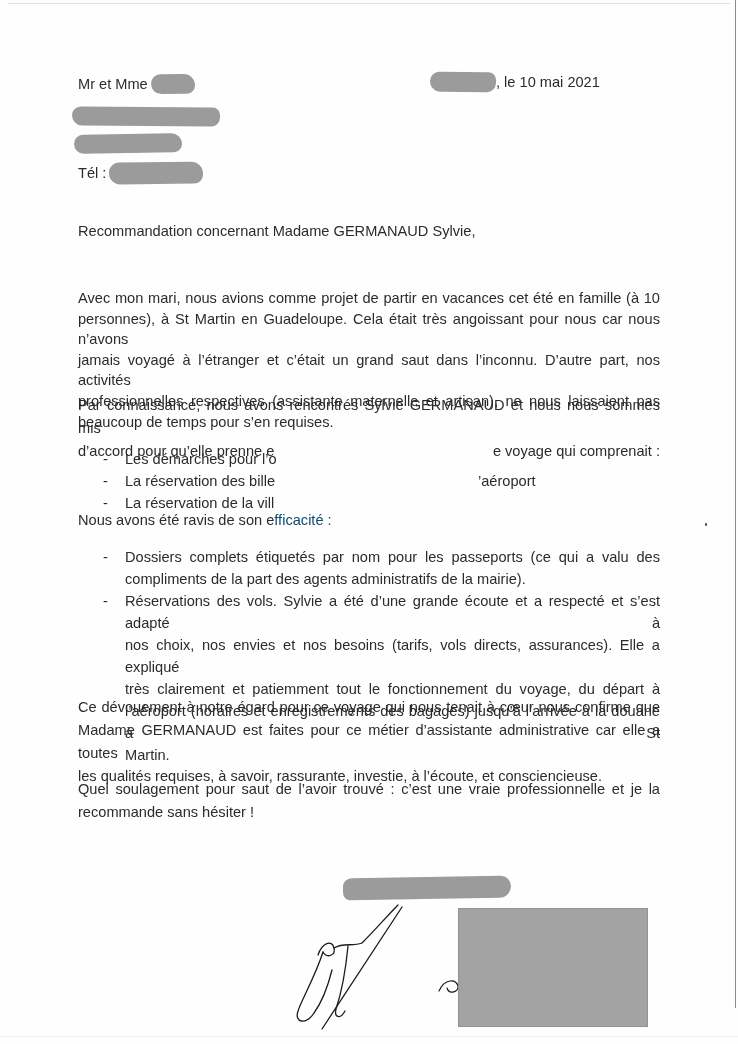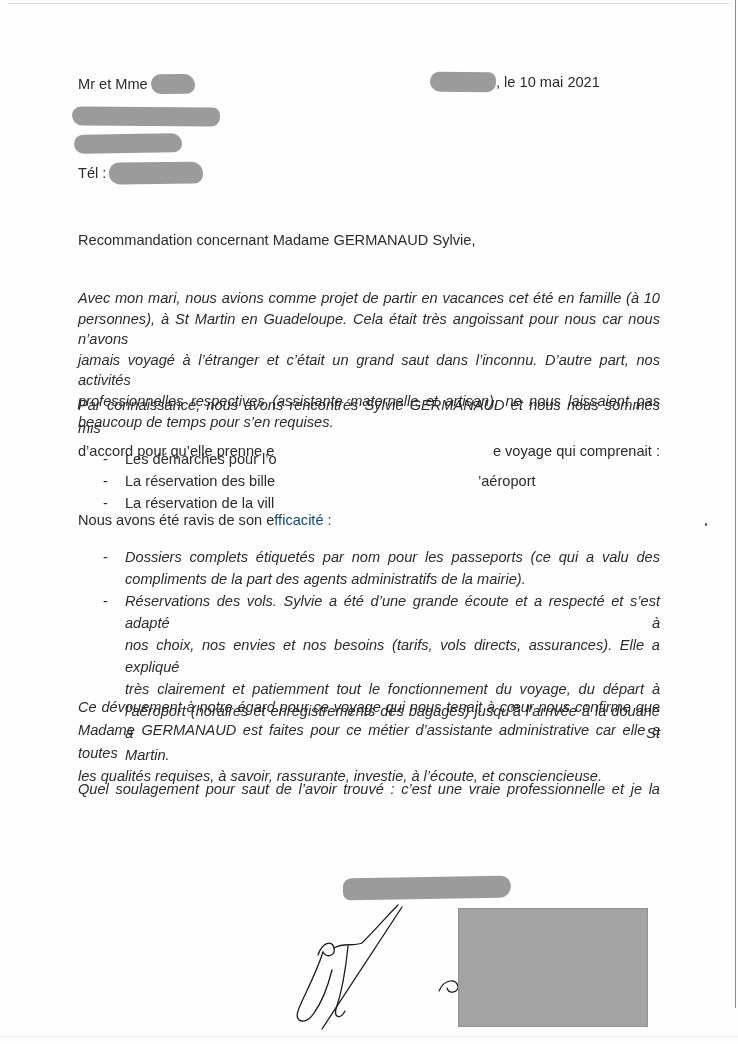--- a/index.html
+++ b/index.html
@@ -14,21 +14,21 @@
 
   
   .blob{position:absolute;background:#9b9b9b;}
   .blob.r1{border-radius:10px 12px 9px 11px;transform:rotate(-0.6deg);}
   .blob.r2{border-radius:12px 10px 12px 14px;transform:rotate(0.5deg);}
   .blob.r3{border-radius:11px 13px 10px 12px;transform:rotate(-0.9deg);}
 
   .stamp{position:absolute;left:458px;top:908px;width:190px;height:119px;background:#a3a3a3;border:1px solid #929292;box-sizing:border-box;}
   .hline{position:absolute;font-size:14.6px;display:flex;align-items:center;}
   .body-block{position:absolute;left:78px;width:582px;font-size:14.6px;}
-  .tline{line-height:21.5px;min-height:21.5px;font-style:italic;}
+  .tline{line-height:21.5px;min-height:21.5px;}
   .tline.just{text-align:justify;text-align-last:justify;}
   .lh21 .tline{line-height:20.6px;min-height:20.6px;}
   .lh22 .tline{line-height:22px;min-height:22px;}
   .lh23 .tline{line-height:23px;min-height:23px;}
 
   .gapline{position:relative;height:23px;line-height:23px;}
   .gapline .frag-end{position:absolute;right:0;top:0;}
 
   .bullet-row{display:flex;line-height:22px;margin:0;}
   .bullet-row .marker{width:22px;padding-left:25px;flex:none;}
@@ -61,21 +61,21 @@
   <div class="hline" style="left:78px;top:162px;">
     <span>Tél :</span>
     <span class="blob r1" style="position:static;display:inline-block;width:94px;height:22px;margin-left:3px;"></span>
   </div>
 
   <div class="hline" style="left:430px;top:72px;">
     <span class="blob r2" style="position:static;display:inline-block;width:66px;height:20px;"></span>
     <span>, le 10 mai 2021</span>
   </div>
 
-  <div class="hline" style="left:78px;top:232px;justify-content:center;">
+  <div class="hline" style="left:78px;top:223px;justify-content:center;">
     <span>Recommandation concernant Madame GERMANAUD Sylvie,</span>
   </div>
 
   <div class="body-block lh21" style="top:288px;">
       <div class="tline just">Avec mon mari, nous avions comme projet de partir en vacances cet été en famille (à 10</div>
       <div class="tline just">personnes),  à St Martin en Guadeloupe. Cela était très angoissant pour nous car nous n’avons</div>
       <div class="tline just">jamais voyagé à l’étranger et c’était un grand saut dans l’inconnu. D’autre part, nos activités</div>
       <div class="tline just">professionnelles respectives (assistante maternelle et artisan),  ne nous laissaient pas</div>
       <div class="tline">beaucoup de temps pour s’en requises.</div>
     </div>
@@ -131,20 +131,21 @@
   </div>
 
   <div class="body-block lh23" style="top:696px;">
       <div class="tline just">Ce dévouement à notre égard pour ce voyage qui nous tenait à cœur nous confirme que</div>
       <div class="tline just">Madame GERMANAUD est faites pour ce métier d’assistante administrative car elle a toutes</div>
       <div class="tline">les qualités requises, à savoir, rassurante, investie, à l’écoute,  et consciencieuse.</div>
     </div>
 
   <div class="body-block lh23" style="top:778px;">
       <div class="tline just">Quel soulagement pour saut de l’avoir trouvé : c’est une vraie professionnelle et je la</div>
+      <div class="tline">recommande sans hésiter !</div>
     </div>
 
   <div class="blob r3" style="left:343px;top:877px;width:168px;height:22px;border-radius:12px 14px 16px 10px;"></div>
 
   <svg class="sig-svg" width="130" height="140" viewBox="0 0 130 140">
     <g fill="none" stroke="#1c1c1c" stroke-width="1.3" stroke-linecap="round">
       <path d="M114 14 L34 136"></path>
       <path d="M30 62 C34 50 44 46 46 55 C48 62 39 66 35 59"></path>
       <path d="M46 55 C56 49 64 54 74 50 C88 36 100 22 110 12"></path>
       <path d="M35 59 C27 84 13 108 10 118 C6 130 18 132 26 120 C34 109 40 93 44 77"></path>

